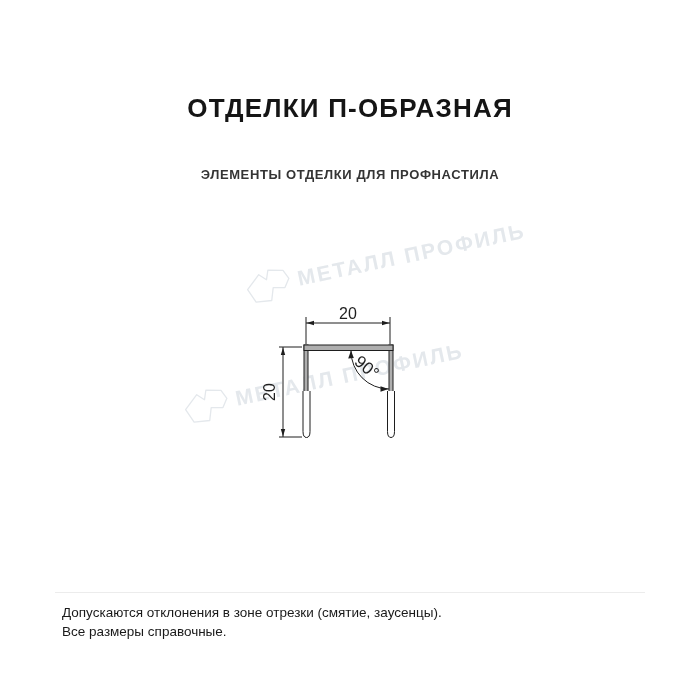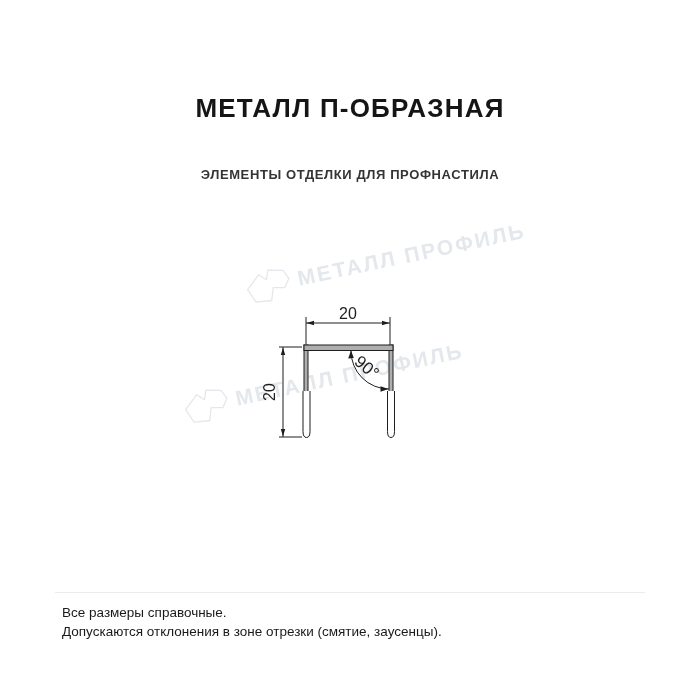--- a/index.html
+++ b/index.html
@@ -45,21 +45,21 @@
   }
   .footer{
     position:absolute;left:62px;top:604px;z-index:5;
     font-size:13.5px;line-height:18.5px;color:#1a1a1a;
   }
 </style>
 </head>
 <body>
 
 <div class="title-block">
-  <div class="title-line">МЕТАЛЛ П-ОБРАЗНАЯ</div>
+  <div class="title-line">ОТДЕЛКИ П-ОБРАЗНАЯ</div>
 </div>
 <div class="subtitle">ЭЛЕМЕНТЫ ОТДЕЛКИ ДЛЯ ПРОФНАСТИЛА</div>
 
 <div class="watermark wm-top">
   <svg width="46" height="36" viewBox="0 0 56 42">
     <path d="M 9 38 L 2 21 L 19 6 L 27 14 L 31 3 L 49 7 L 54 18 L 47 28 L 33 25 L 28 40 Z"></path>
   </svg>
   <span class="wm-text">МЕТАЛЛ ПРОФИЛЬ</span>
 </div>
 
@@ -102,15 +102,15 @@
   <g>
     <path d="M 101 58 A 38 38 0 0 0 139 96" stroke="var(--line-color,#1e1e1e)" stroke-width="1" fill="none"></path>
     <polygon points="101,57.5 98.2,65.5 103.8,65" fill="var(--line-color,#1e1e1e)"></polygon>
     <polygon points="138.5,96 130.5,93.2 130.5,98.8" fill="var(--line-color,#1e1e1e)"></polygon>
     <text class="angle-text" transform="rotate(40 117 74)" x="117" y="80" text-anchor="middle">90°</text>
   </g>
 </svg>
 
 <div class="footer-divider"></div>
 <div class="footer">
+  <div>Допускаются отклонения в зоне отрезки (смятие, заусенцы).</div>
   <div>Все размеры справочные.</div>
-  <div>Допускаются отклонения в зоне отрезки (смятие, заусенцы).</div>
 </div>
 
 </body></html>

